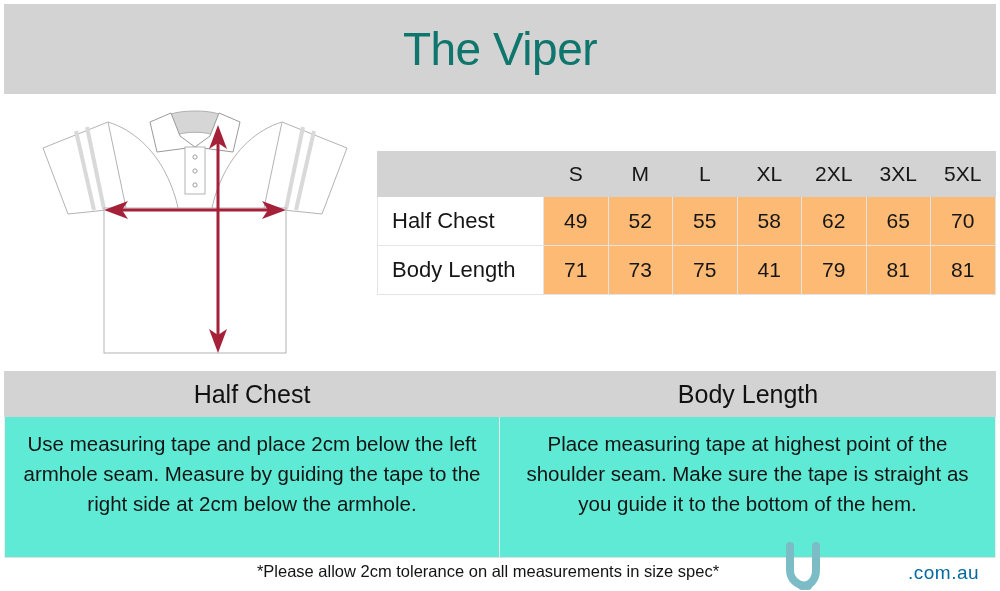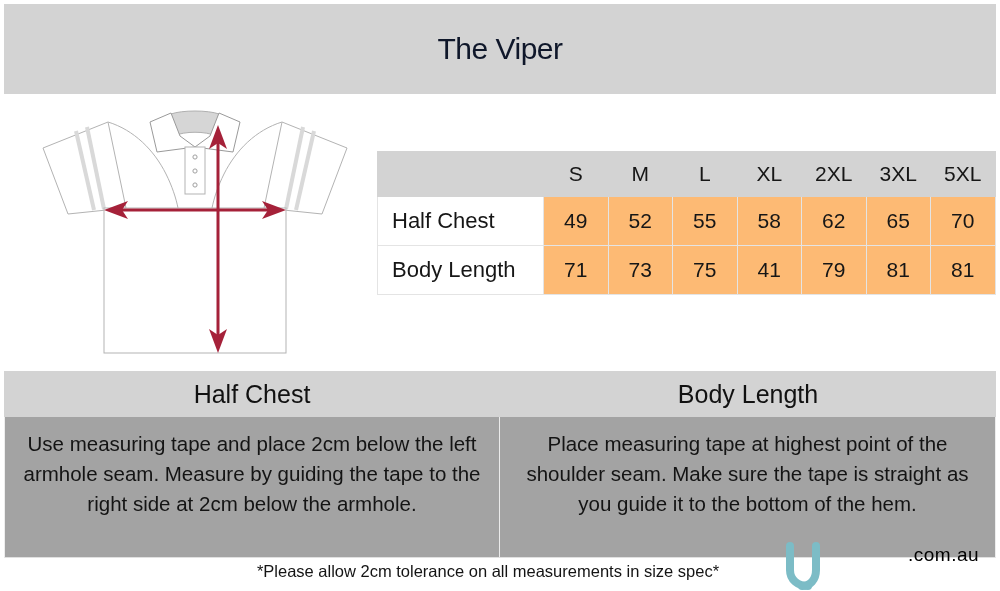--- a/index.html
+++ b/index.html
@@ -23,24 +23,24 @@
     top: 4px;
     width: 992px;
     height: 90px;
     background: #d3d3d3;
     display: flex;
     align-items: center;
     justify-content: center;
     box-sizing: border-box;
   }
   .title-band .title {
-    font-size: 30px;
+    font-size: 46px;
     font-weight: 400;
     letter-spacing: -0.5px;
-    color: #0f172a;
+    color: #0f766e;
     line-height: 1;
   }
 
   
   .mid {
     position: absolute;
     left: 0;
     top: 96px;
     width: 1000px;
     height: 272px;
@@ -114,21 +114,21 @@
     flex: 1 1 50%;
     display: flex;
     align-items: center;
     justify-content: center;
     font-size: 25px;
     color: #111111;
   }
   .panel-bodies {
     display: flex;
     height: 141px;
-    background: #a3a3a3;
+    background: #5eead4;
     border-left: 1px solid #ededed;
     border-right: 1px solid #ededed;
     border-bottom: 1px solid #e0e0e0;
     box-sizing: border-box;
   }
   .panel-body {
     flex: 1 1 50%;
     display: flex;
     align-items: flex-start;
     justify-content: center;
@@ -169,23 +169,23 @@
     pointer-events: none;
   }
   .watermark .mark {
     position: absolute;
     left: 0;
     top: 2px;
   }
   .watermark .wm-text {
     position: absolute;
     left: 130px;
-    top: 4px;
+    top: 22px;
     font-size: 19px;
-    color: #000000;
+    color: #0369a1;
     letter-spacing: 0.5px;
   }
 </style>
 </head>
 <body>
 
 <div class="title-band">
   <div class="title">The Viper</div>
 </div>
 

